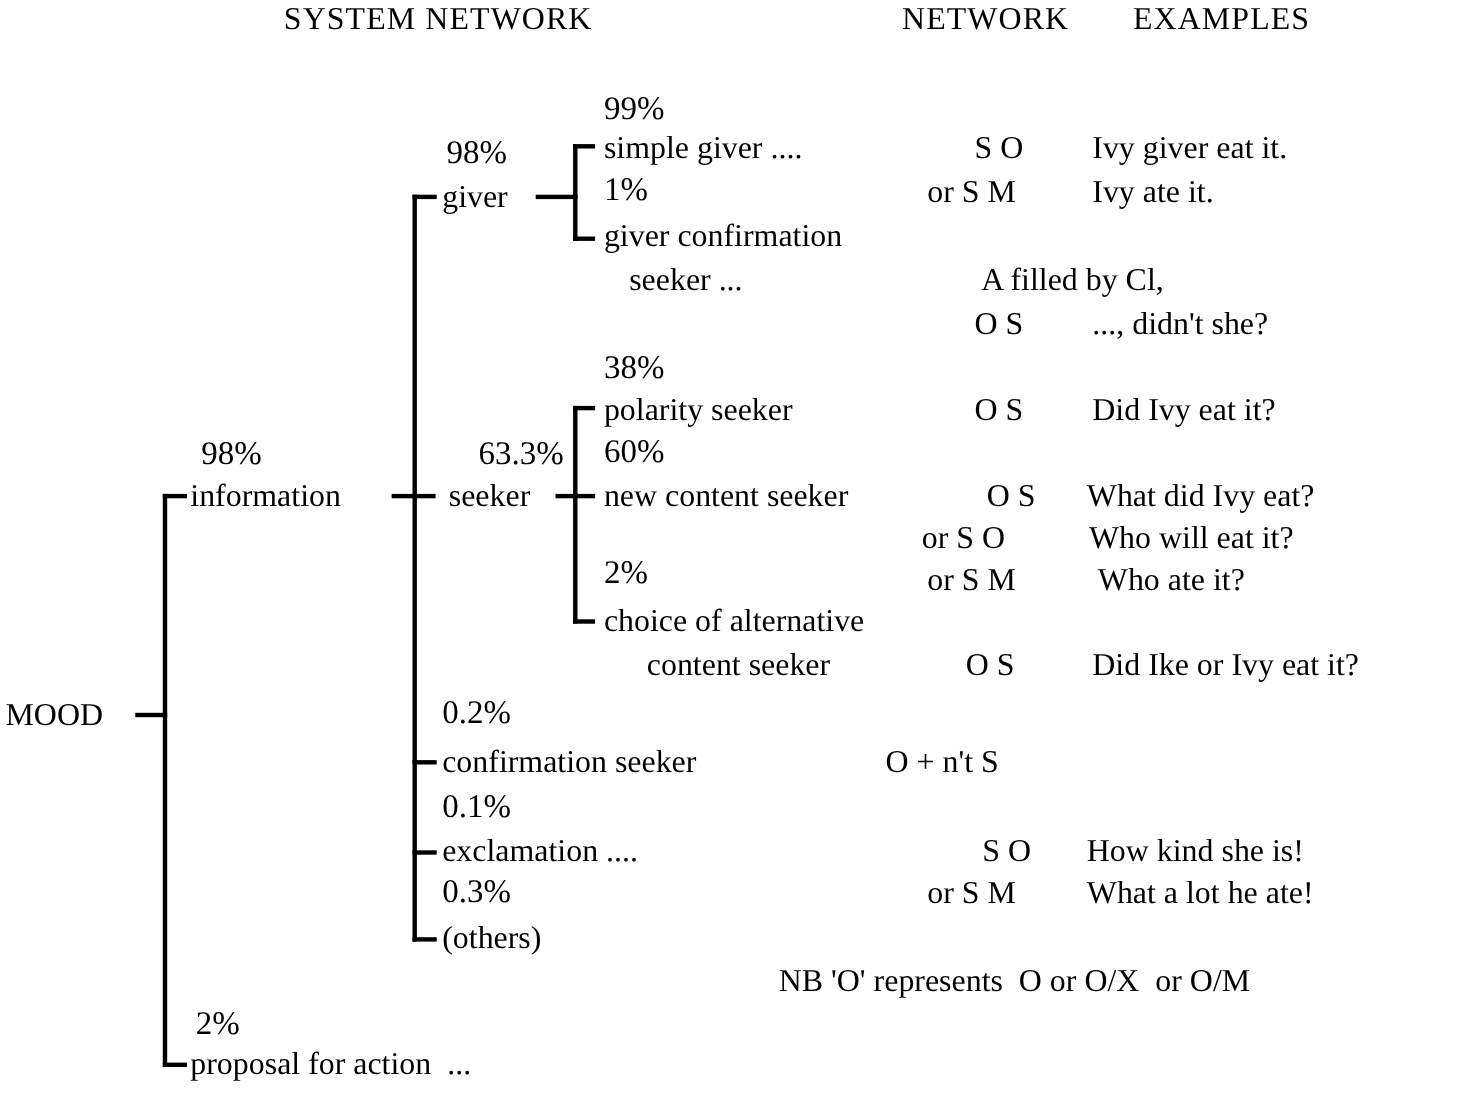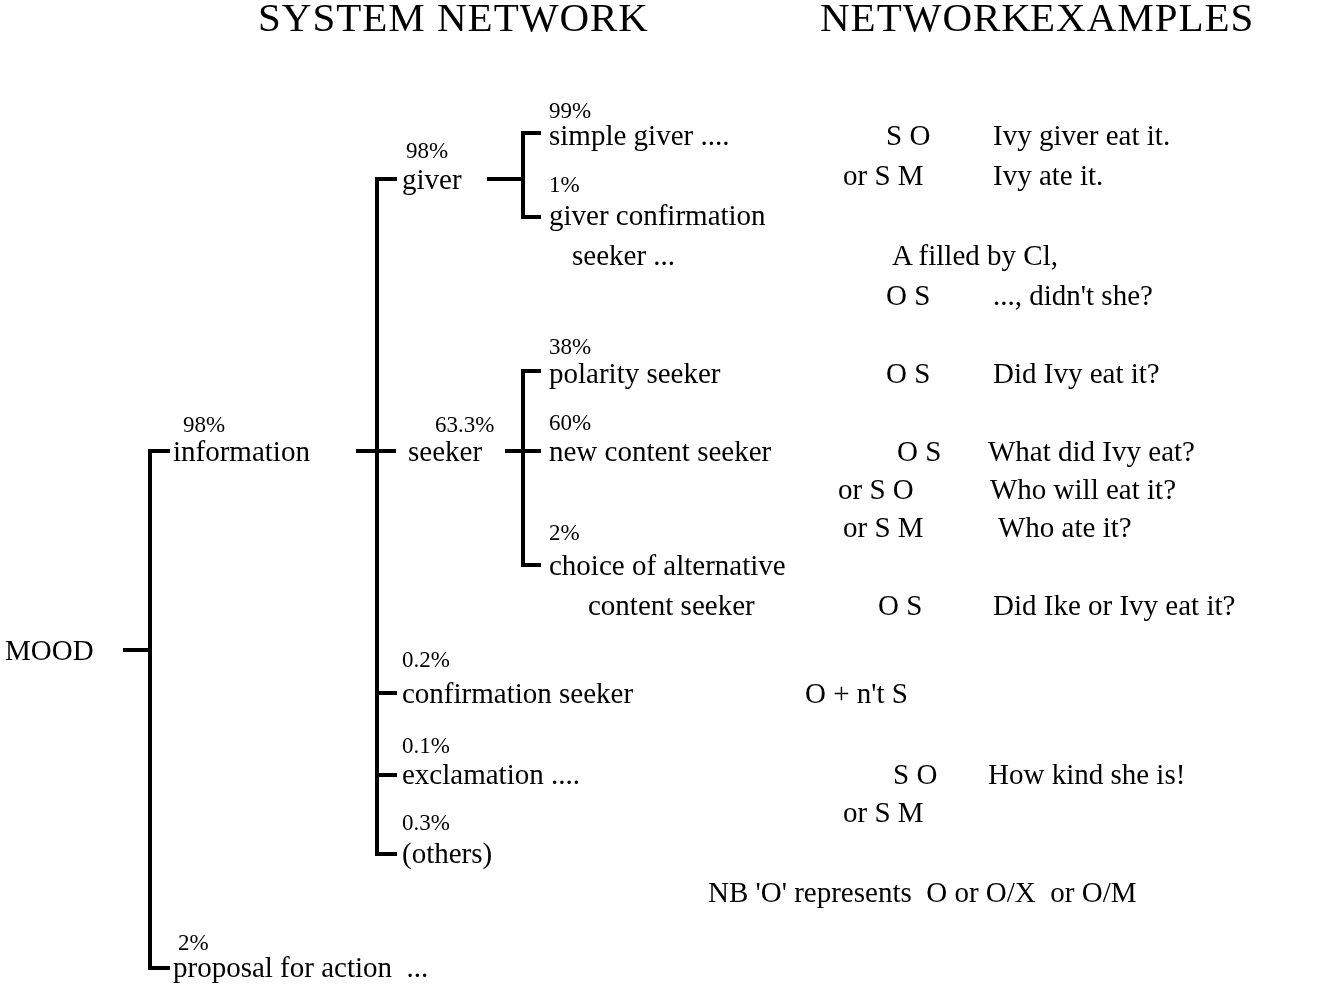--- a/index.html
+++ b/index.html
@@ -1,22 +1,22 @@
 <!DOCTYPE html>
 <html><head>
 <meta charset="utf-8">
 <style>
   html,body { margin:0; padding:0; background:#fff; }
   .canvas {
     position:relative; width:1326px; height:994px; background:#ffffff;
     font-family:"Liberation Serif", serif; color:#000; overflow:hidden;
   }
   .t { position:absolute; white-space:pre; font-size:29px; line-height:34px; }
-  .pct { font-size:23px; line-height:26px;margin-top:12px; }
-  .hdr { font-size:41px; letter-spacing:1px; }
+  .pct { font-size:30px; line-height:26px; }
+  .hdr { font-size:29px; letter-spacing:1px; }
   .line { position:absolute; background:#000; }
   .h { height:4px; }
   .v { width:4px; }
 </style>
 </head>
 <body>
 
 <div class="canvas">
 
   <div class="t hdr" style="left:258px; top:0px">SYSTEM NETWORK</div>
@@ -38,20 +38,21 @@
 
   <div class="t pct" style="left:402px; top:635px">0.2%</div>
   <div class="t" style="left:402px; top:676px">confirmation seeker</div>
   <div class="t" style="left:805px; top:676px">O + n't S</div>
 
   <div class="t pct" style="left:402px; top:721px">0.1%</div>
   <div class="t" style="left:402px; top:757px">exclamation ....</div>
   <div class="t" style="left:893px; top:757px">S O</div>
   <div class="t" style="left:988px; top:757px">How kind she is!</div>
   <div class="t" style="left:843px; top:795px">or S M</div>
+  <div class="t" style="left:988px; top:795px">What a lot he ate!</div>
 
   <div class="t pct" style="left:402px; top:798px">0.3%</div>
   <div class="t" style="left:402px; top:836px">(others)</div>
 
   <div class="t pct" style="left:549px; top:86px">99%</div>
   <div class="t" style="left:549px; top:118px">simple giver ....</div>
   <div class="t" style="left:886px; top:118px">S O</div>
   <div class="t" style="left:993px; top:118px">Ivy giver eat it.</div>
   <div class="t" style="left:843px; top:158px">or S M</div>
   <div class="t" style="left:993px; top:158px">Ivy ate it.</div>

